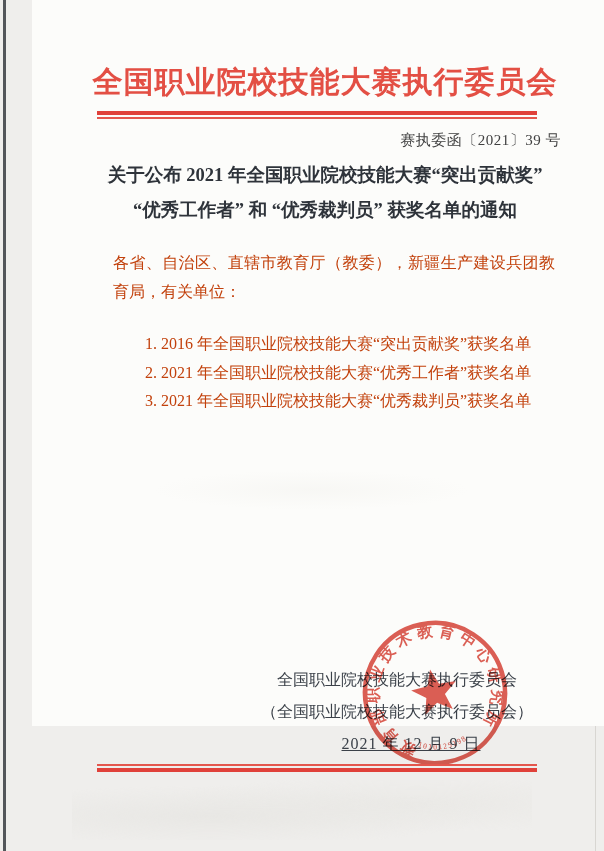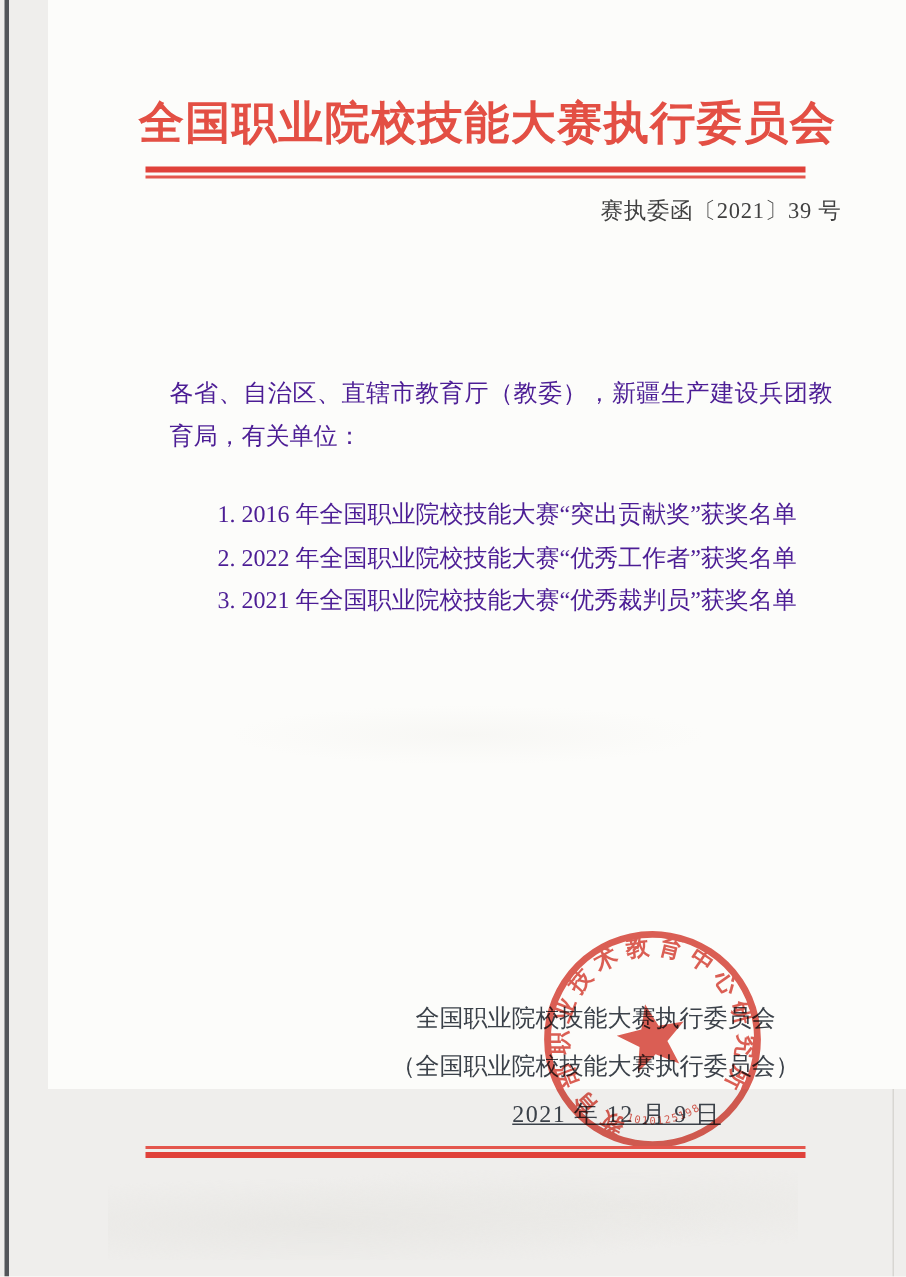--- a/index.html
+++ b/index.html
@@ -40,21 +40,21 @@
   }
   .title{
     position:absolute;left:30px;top:158px;width:526px;margin:0;
     text-align:center;font-size:18.5px;line-height:35px;
     font-weight:bold;color:#2e333a;
   }
   .title span{display:block;}
 
   .doc-body{
     position:absolute;left:81px;top:248px;width:442px;
-    font-size:16px;line-height:29px;color:#4c1d95;
+    font-size:16px;line-height:29px;color:#c2410c;
     text-align:justify;
   }
   .doc-body p{margin:0;}
   .para{text-indent:2em;}
   .attachments{margin-top:24px;padding-left:2em;line-height:28.5px;}
 
   .signature{
     position:absolute;left:180px;top:664px;width:370px;
     text-align:center;font-size:16px;line-height:32px;color:#3b4149;
   }
@@ -95,26 +95,30 @@
     <div class="letterhead">全国职业院校技能大赛执行委员会</div>
 
     <div class="rule-top">
       <i class="thick"></i>
       <i class="gap"></i>
       <i class="thin"></i>
     </div>
 
     <div class="doc-no">赛执委函〔2021〕39 号</div>
 
+    <h1 class="title">
+      <span>关于公布 2021 年全国职业院校技能大赛“突出贡献奖”</span>
+      <span>“优秀工作者” 和 “优秀裁判员” 获奖名单的通知</span>
+    </h1>
 
     <div class="doc-body">
       <p class="salutation">各省、自治区、直辖市教育厅（教委），新疆生产建设兵团教育局，有关单位：</p>
       <div class="attachments">
         <p>1. 2016 年全国职业院校技能大赛“突出贡献奖”获奖名单</p>
-        <p>2. 2022 年全国职业院校技能大赛“优秀工作者”获奖名单</p>
+        <p>2. 2021 年全国职业院校技能大赛“优秀工作者”获奖名单</p>
         <p>3. 2021 年全国职业院校技能大赛“优秀裁判员”获奖名单</p>
       </div>
     </div>
 
     <div class="signature">
       <p>全国职业院校技能大赛执行委员会</p>
       <p>（全国职业院校技能大赛执行委员会）</p>
       <p class="date">2021 年 12 月 9 日</p>
     </div>
 

